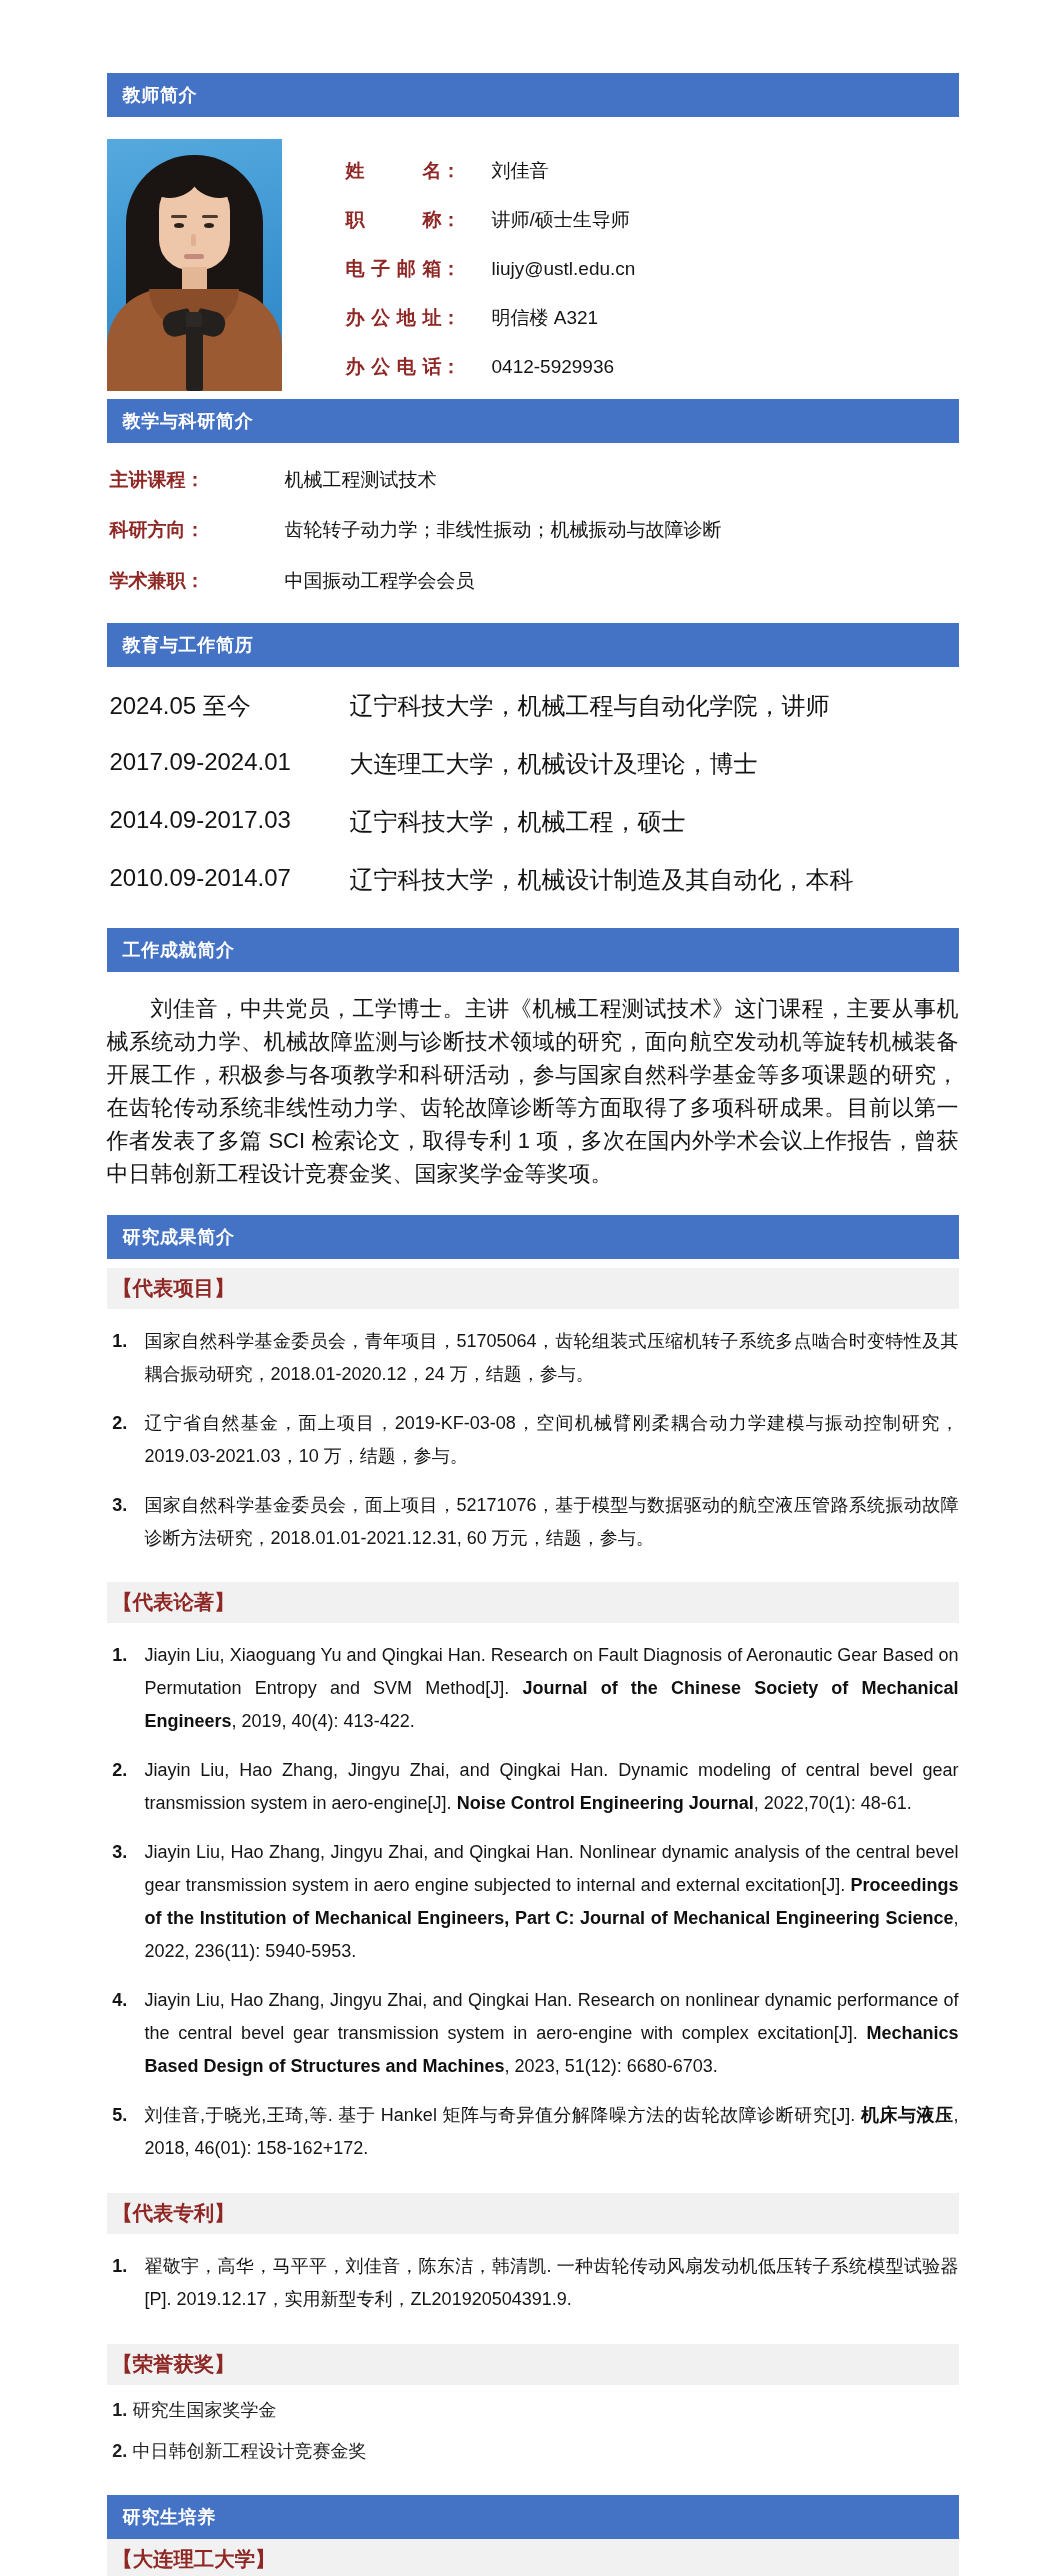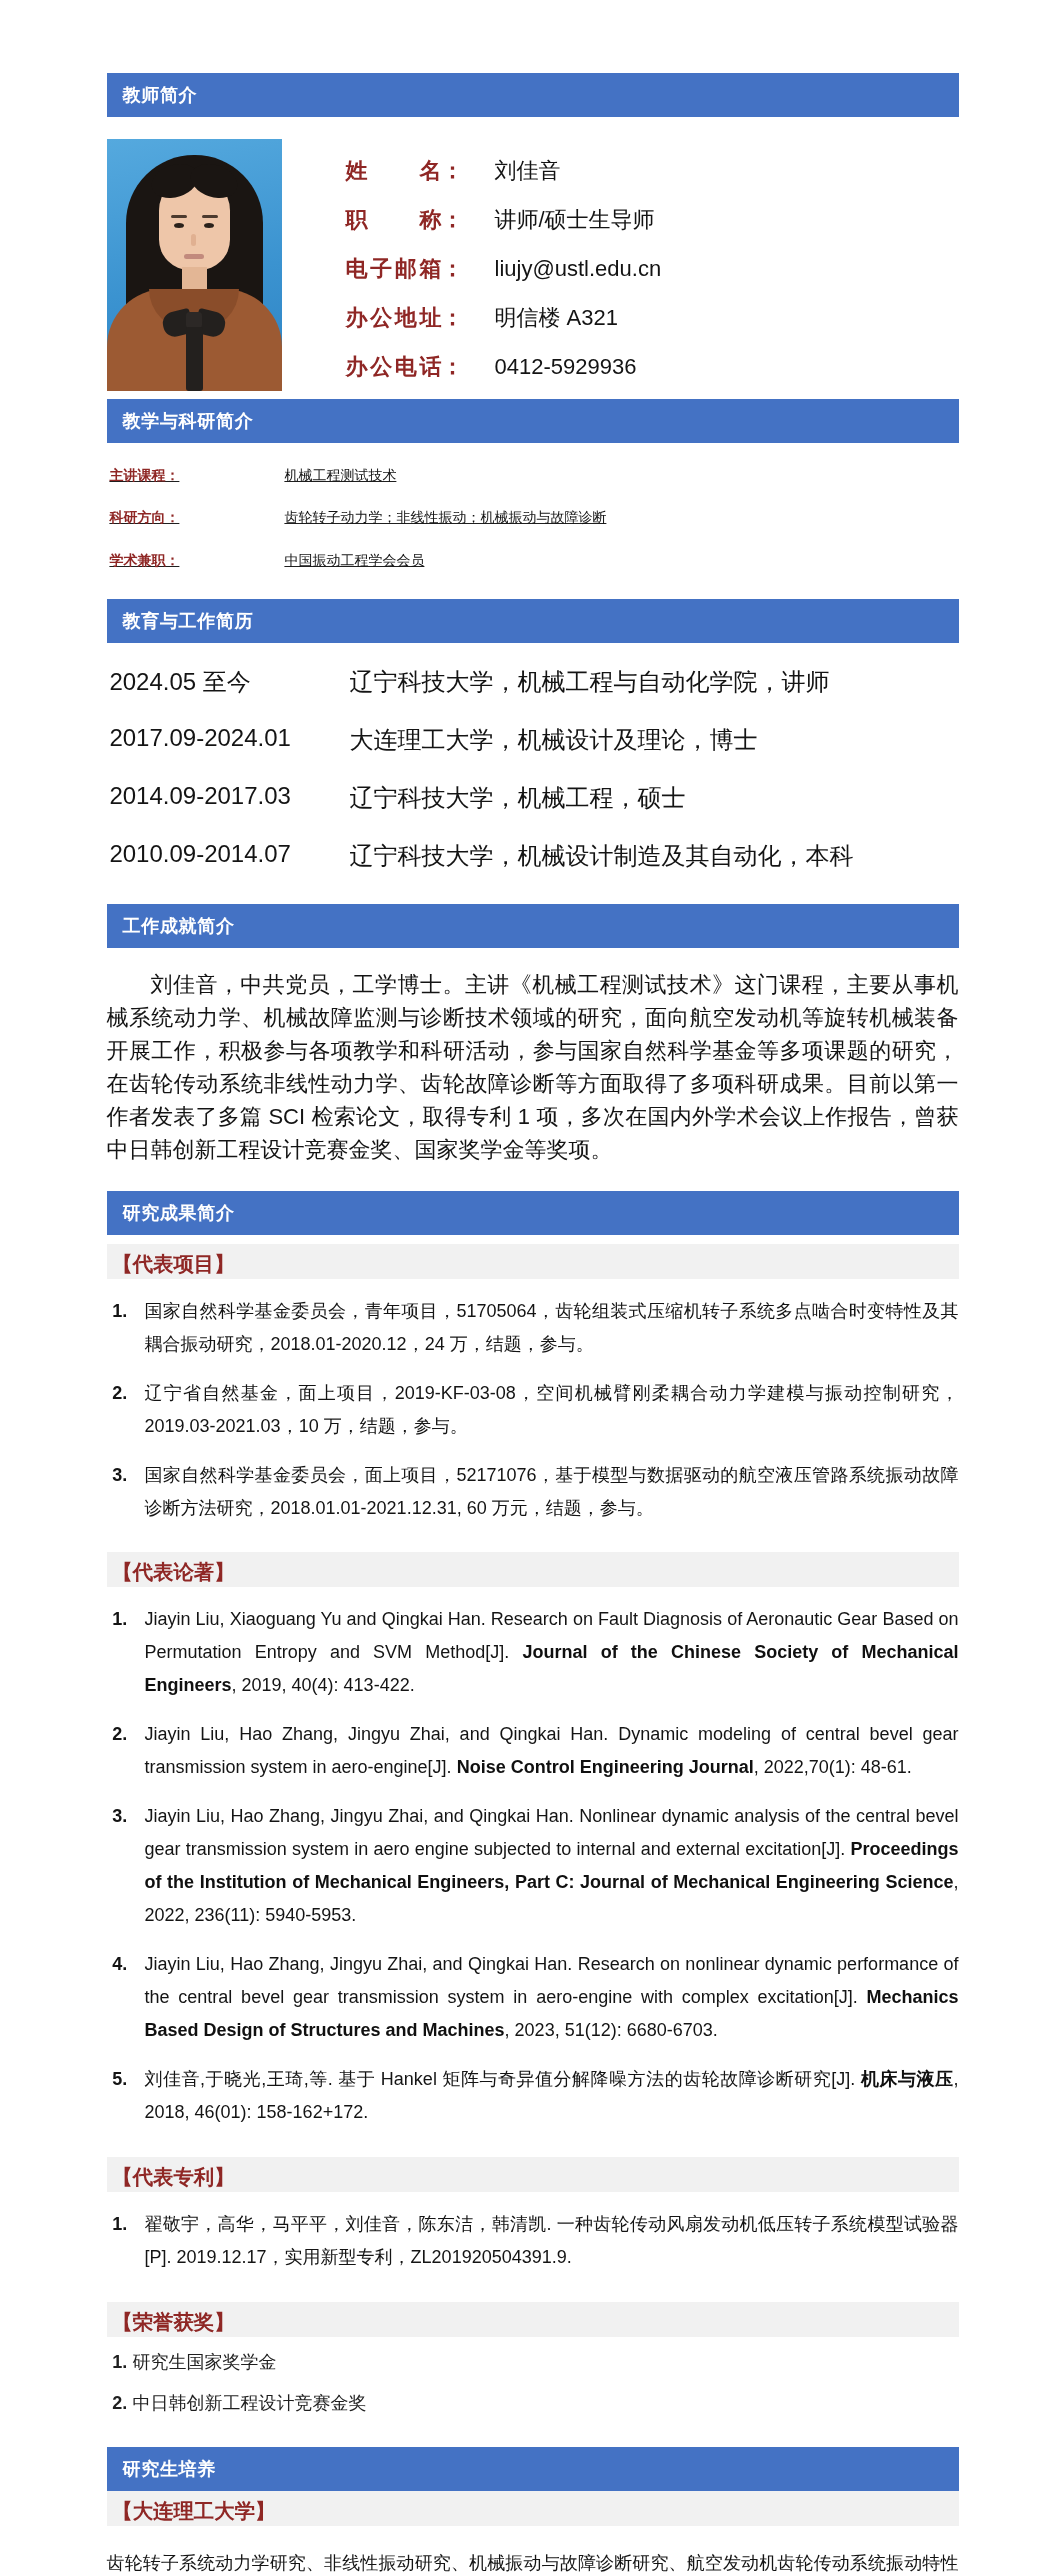--- a/index.html
+++ b/index.html
@@ -39,49 +39,49 @@
   .ph-mouth { position:absolute; left:77px; top:115px; width:20.4px; height:5.1px; background:#c28a7d; border-radius:2.9px; }
   .ph-neck { position:absolute; left:75px; top:128px; width:25px; height:26px; background:#e3b695; }
   .ph-body { position:absolute; left:0px; top:150px; width:175px; height:102px; background:#9c5a33; border-radius:58px 58px 0 0; }
   .ph-collar { position:absolute; left:42px; top:150px; width:90px; height:41px; background:#8a4d2a; border-radius:0 0 45px 45px; }
   .ph-bow-l { position:absolute; left:56px; top:172px; width:29px; height:25px; background:#23201e; border-radius:11.6px 2.9px 2.9px 11.6px; transform:rotate(-14deg); }
   .ph-bow-r { position:absolute; left:89px; top:172px; width:29px; height:25px; background:#23201e; border-radius:2.9px 11.6px 11.6px 2.9px; transform:rotate(14deg); }
   .ph-bow-knot { position:absolute; left:79px; top:173px; width:16px; height:16px; background:#2c2想826; background:#2c2826; border-radius:3.6px; }
   .ph-ribbon { position:absolute; left:79px; top:188px; width:17.5px; height:64px; background:#23201e; border-radius:2.9px; }
 
   .fields { margin-left:64px; padding-top:7.3px; }
-  .field-row { height:49px; display:flex; align-items:center; font-size:22px; }
+  .field-row { height:49px; display:flex; align-items:center; font-size:19px; }
   .field-label { color:#8F2725; font-weight:bold; white-space:nowrap; }
   .label-inner { display:inline-block; width:96px; text-align:justify; text-align-last:justify; }
   .field-value { margin-left:31px; color:#141414; }
 
   
   .teach-wrap { padding:11.6px 0 16px 2.9px; }
-  .teach-row { display:flex; align-items:center; padding:12.4px 0; font-size:14px;text-decoration:underline; }
+  .teach-row { display:flex; align-items:center; padding:12.4px 0; font-size:19px; }
   .teach-label { flex:0 0 175px; color:#8F2725; font-weight:bold; }
   .teach-value { color:#141414; }
 
   
   .edu-wrap { padding:10.2px 0 19px 2.9px; }
   .edu-row { display:flex; padding:13px 0; font-size:24px; }
   .edu-period { flex:0 0 240px; color:#141414; }
   .edu-detail { color:#141414; }
 
   
   .body-para {
     margin-top:20.4px; margin-bottom:25px;
     font-size:22px; line-height:33px;
     text-align:justify; text-indent:2em; color:#141414;
   }
 
   
   .band {
     background:#F1F1F1; color:#8F2725;
     font-size:20.4px; font-weight:bold;
-    height:35px; line-height:41px; padding-left:5.8px;
+    height:41px; line-height:41px; padding-left:5.8px;
     margin-top:8.7px;
   }
 
   
   .num-item { display:flex; margin-top:16px; font-size:18px; line-height:33px; }
   .num-item .num { flex:0 0 38px; padding-left:5.8px; font-weight:bold; color:#141414; }
   .num-item .item-text { flex:1; text-align:justify; color:#141414; }
   .item-text b { font-weight:bold; color:#101010; }
   .honor-item { display:flex; margin-top:11.6px; font-size:18px; line-height:29px; }
   .honor-item .num { flex:0 0 26px; padding-left:5.8px; font-weight:bold; }

